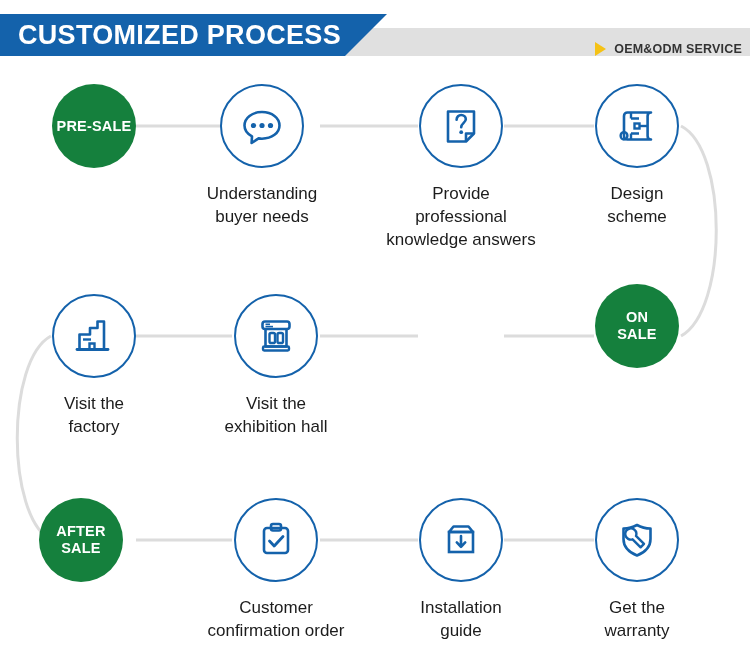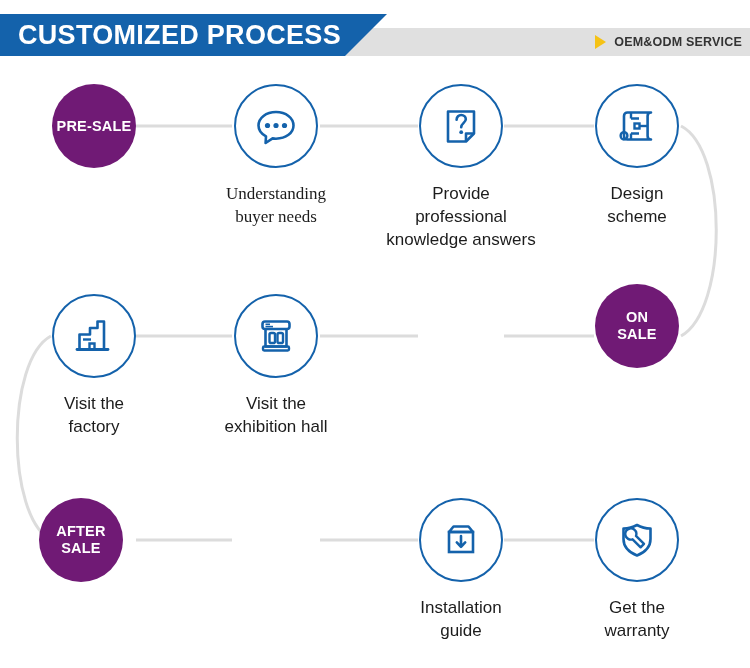--- a/index.html
+++ b/index.html
@@ -27,21 +27,21 @@
     position:absolute;left:18px;top:14px;height:50px;
     line-height:42px;
     color:#ffffff;
     font-size:27px;
     font-weight:bold;
     letter-spacing:.3px;
     white-space:nowrap;
   }
   .hdr-right{
     position:absolute;right:8px;top:28px;height:28px;
-    display:flex;align-items:center;gap:8px;
+    display:flex;align-items:flex-end;gap:8px;
   }
   .tri-icon{
     width:0;height:0;
     border-left:11px solid #f5c215;
     border-top:7px solid transparent;
     border-bottom:7px solid transparent;
   }
   .hdr-sub{
     font-size:12.5px;font-weight:bold;color:#333333;
     letter-spacing:.2px;white-space:nowrap;
@@ -54,21 +54,21 @@
     margin:0 auto;
     position:relative;
     box-sizing:border-box;
     display:flex;align-items:center;justify-content:center;
   }
   .circle.outline{
     border:2.5px solid #1462ab;
     background:#ffffff;
   }
   .circle.filled{
-    background:#701a75;
+    background:#15803d;
     color:#ffffff;
   }
   .stage-text{
     font-size:14.5px;font-weight:bold;line-height:17px;
     color:#ffffff;letter-spacing:.2px;
     white-space:pre-line;
   }
   .label{
     margin-top:14px;
     font-size:17px;line-height:23px;
@@ -113,21 +113,21 @@
     <line x1="320" y1="540" x2="418" y2="540" stroke="#dcdcdc" stroke-width="3"></line>
     <line x1="504" y1="540" x2="594" y2="540" stroke="#dcdcdc" stroke-width="3"></line>
   </svg>
 
   <div class="node" style="left:19px;top:84px;">
     <div class="circle filled">
       <span class="stage-text">PRE-SALE</span>
     </div>
   </div>
 
-  <div class="node" style="left:201px;top:84px;font-family:Liberation Serif, serif;">
+  <div class="node" style="left:187px;top:84px;">
     <div class="circle outline">
       <svg width="46" height="46" viewBox="0 0 46 46">
         <path d="M23 9 C13 9 5.5 15 5.5 22.5 C5.5 27 8.5 31 13 33.3 L12.6 40 L19.6 35.4 C20.7 35.6 21.8 35.7 23 35.7 C33 35.7 40.5 29.8 40.5 22.5 C40.5 15 33 9 23 9 Z" fill="none" stroke="#1462ab" stroke-width="2.6" stroke-linejoin="round"></path>
         <circle cx="14.5" cy="22.5" r="2.6" fill="#1462ab"></circle>
         <circle cx="23" cy="22.5" r="2.6" fill="#1462ab"></circle>
         <circle cx="31.5" cy="22.5" r="2.6" fill="#1462ab"></circle>
       </svg>
     </div>
     <div class="label">Understanding
 buyer needs</div>
@@ -199,20 +199,31 @@
     </div>
   </div>
 
   <div class="node" style="left:6px;top:498px;">
     <div class="circle filled">
       <span class="stage-text">AFTER
 SALE</span>
     </div>
   </div>
 
+  <div class="node" style="left:201px;top:498px;">
+    <div class="circle outline">
+      <svg width="48" height="48" viewBox="0 0 48 48">
+        <rect x="12" y="12" width="24" height="25" rx="3" fill="none" stroke="#1462ab" stroke-width="2.6"></rect>
+        <rect x="19" y="8" width="10" height="6.5" rx="2" fill="none" stroke="#1462ab" stroke-width="2.6"></rect>
+        <path d="M17.5 25 L22.2 30 L31 20.5" fill="none" stroke="#1462ab" stroke-width="2.8" stroke-linecap="round" stroke-linejoin="round"></path>
+      </svg>
+    </div>
+    <div class="label">Customer
+confirmation order</div>
+  </div>
 
   <div class="node" style="left:386px;top:498px;">
     <div class="circle outline">
       <svg width="48" height="48" viewBox="0 0 48 48">
         <path d="M12 16 L16.5 10.5 H31.5 L36 16 Z" fill="none" stroke="#1462ab" stroke-width="2.6" stroke-linejoin="round"></path>
         <rect x="12" y="16" width="24" height="20" fill="none" stroke="#1462ab" stroke-width="2.6"></rect>
         <path d="M24 20 V30.5 M19.8 26.4 L24 30.8 L28.2 26.4" fill="none" stroke="#1462ab" stroke-width="2.6" stroke-linecap="round" stroke-linejoin="round"></path>
       </svg>
     </div>
     <div class="label">Installation

